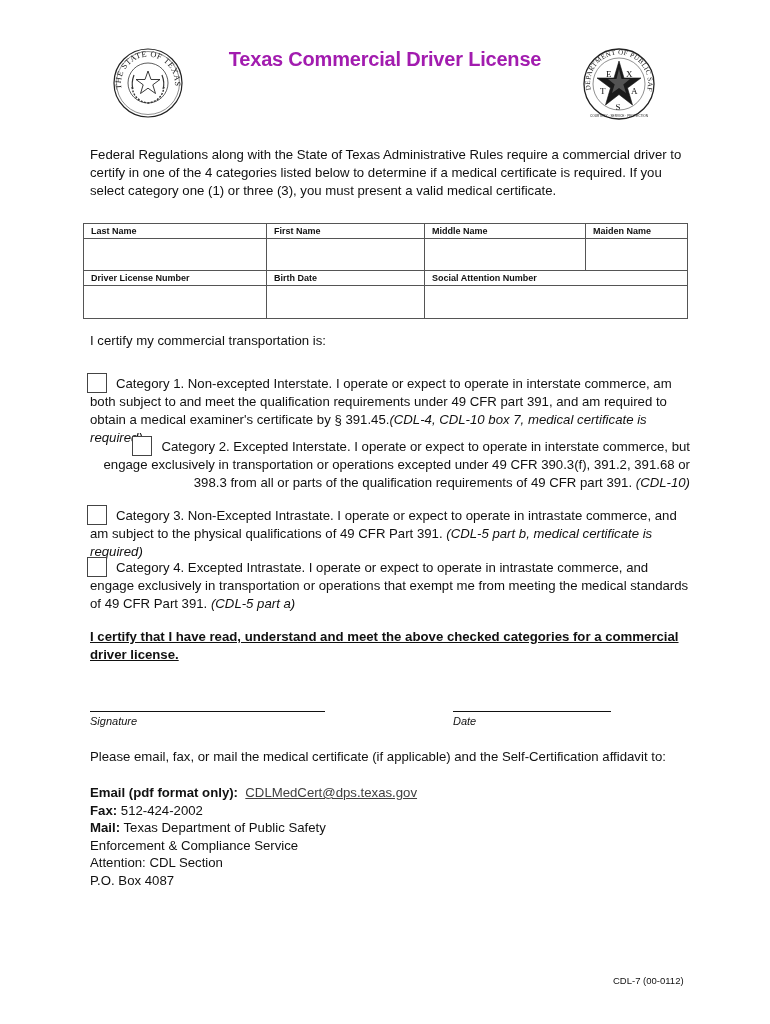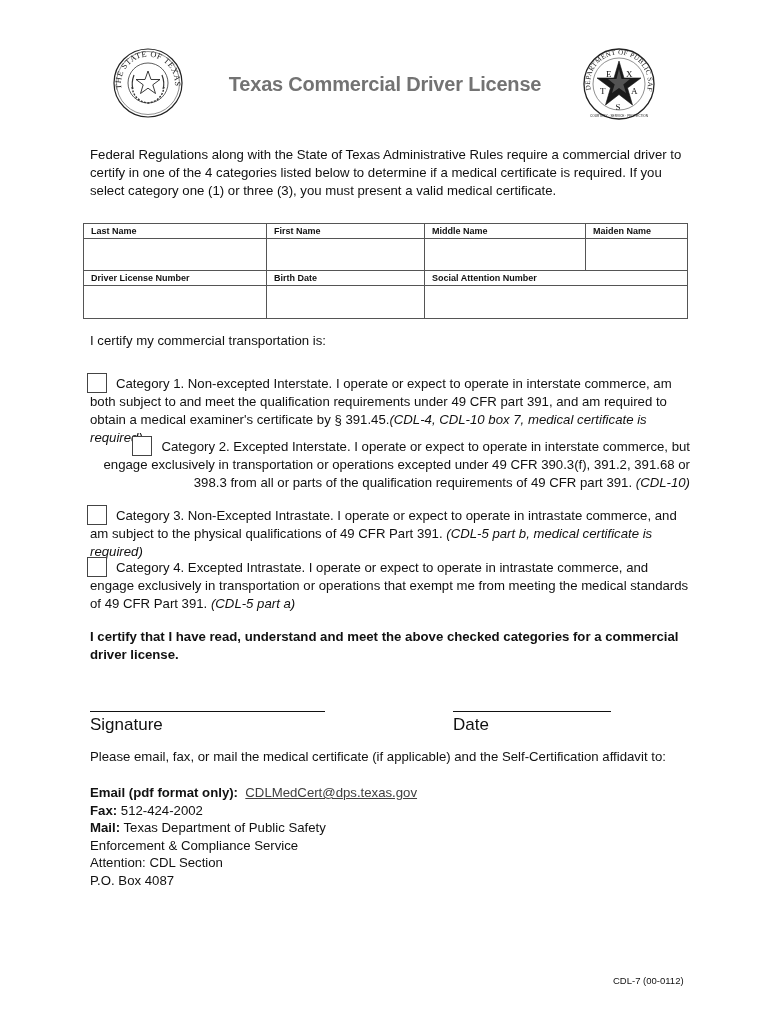--- a/index.html
+++ b/index.html
@@ -1,37 +1,37 @@
 <!DOCTYPE html>
 <html><head>
 <meta charset="utf-8">
 <style>
   html, body { margin: 0; padding: 0; background: #ffffff; }
   body { width: 770px; height: 1024px; position: relative; overflow: hidden;
          font-family: "Liberation Sans", "DejaVu Sans", sans-serif; color: #111; }
   .seal { position: absolute; }
-  .title { position: absolute; left: 200px; top: 71px; width: 370px; text-align: center;
-           font-weight: bold; font-size: 20px; line-height: 27px; color: #737373; letter-spacing: -0.2px; }
+  .title { position: absolute; left: 200px; top: 46px; width: 370px; text-align: center;
+           font-weight: bold; font-size: 20px; line-height: 27px; color: #a21caf; letter-spacing: -0.2px; }
   .intro { position: absolute; left: 90px; top: 146px; width: 600px; font-size: 13.2px; line-height: 18px; }
   table.info { position: absolute; left: 83px; top: 223px; width: 604px; border-collapse: collapse;
                table-layout: fixed; }
   table.info td { border: 1px solid #555; padding: 0 0 0 7px; vertical-align: top; font-size: 9px;
                   font-weight: bold; color: #111; }
   table.info tr.lbl td { height: 14px; line-height: 14px; }
   table.info tr.fld td { height: 31px; padding: 0; }
   .fld-input { width: 100%; height: 100%; border: none; background: transparent; box-sizing: border-box; }
   .certify-head { position: absolute; left: 90px; top: 333px; font-size: 13.2px; }
   .cat { position: absolute; left: 90px; width: 600px; font-size: 13.2px; line-height: 18px; }
   .cat .cb { display: inline-block; width: 20px; height: 20px; border: 1px solid #444; vertical-align: -5px;
              margin-left: -3px; margin-right: 9px; box-sizing: border-box; background: #fff; cursor: pointer; }
   .cat i { font-style: italic; }
   .bold-cert { position: absolute; left: 90px; top: 628px; width: 600px; font-size: 13.2px; line-height: 18px;
-               font-weight: bold; }
+               font-weight: bold; text-decoration: underline; }
   .sigline { position: absolute; border-top: 1px solid #111; }
-  .siglabel { position: absolute; font-size: 17px; }
+  .siglabel { position: absolute; font-size: 11px; font-style: italic; }
   .send { position: absolute; left: 90px; top: 749px; font-size: 13.2px; }
   .contact { position: absolute; left: 90px; top: 784px; font-size: 13.2px; line-height: 17.5px; }
   .contact b { font-weight: bold; }
   .contact a { color: #404040; text-decoration: underline; }
   .formno { position: absolute; left: 613px; top: 975px; font-size: 9.5px; }
 </style>
 </head>
 <body>
 
 <div class="seal" style="left:112px; top:47px; width:72px; height:72px;">

